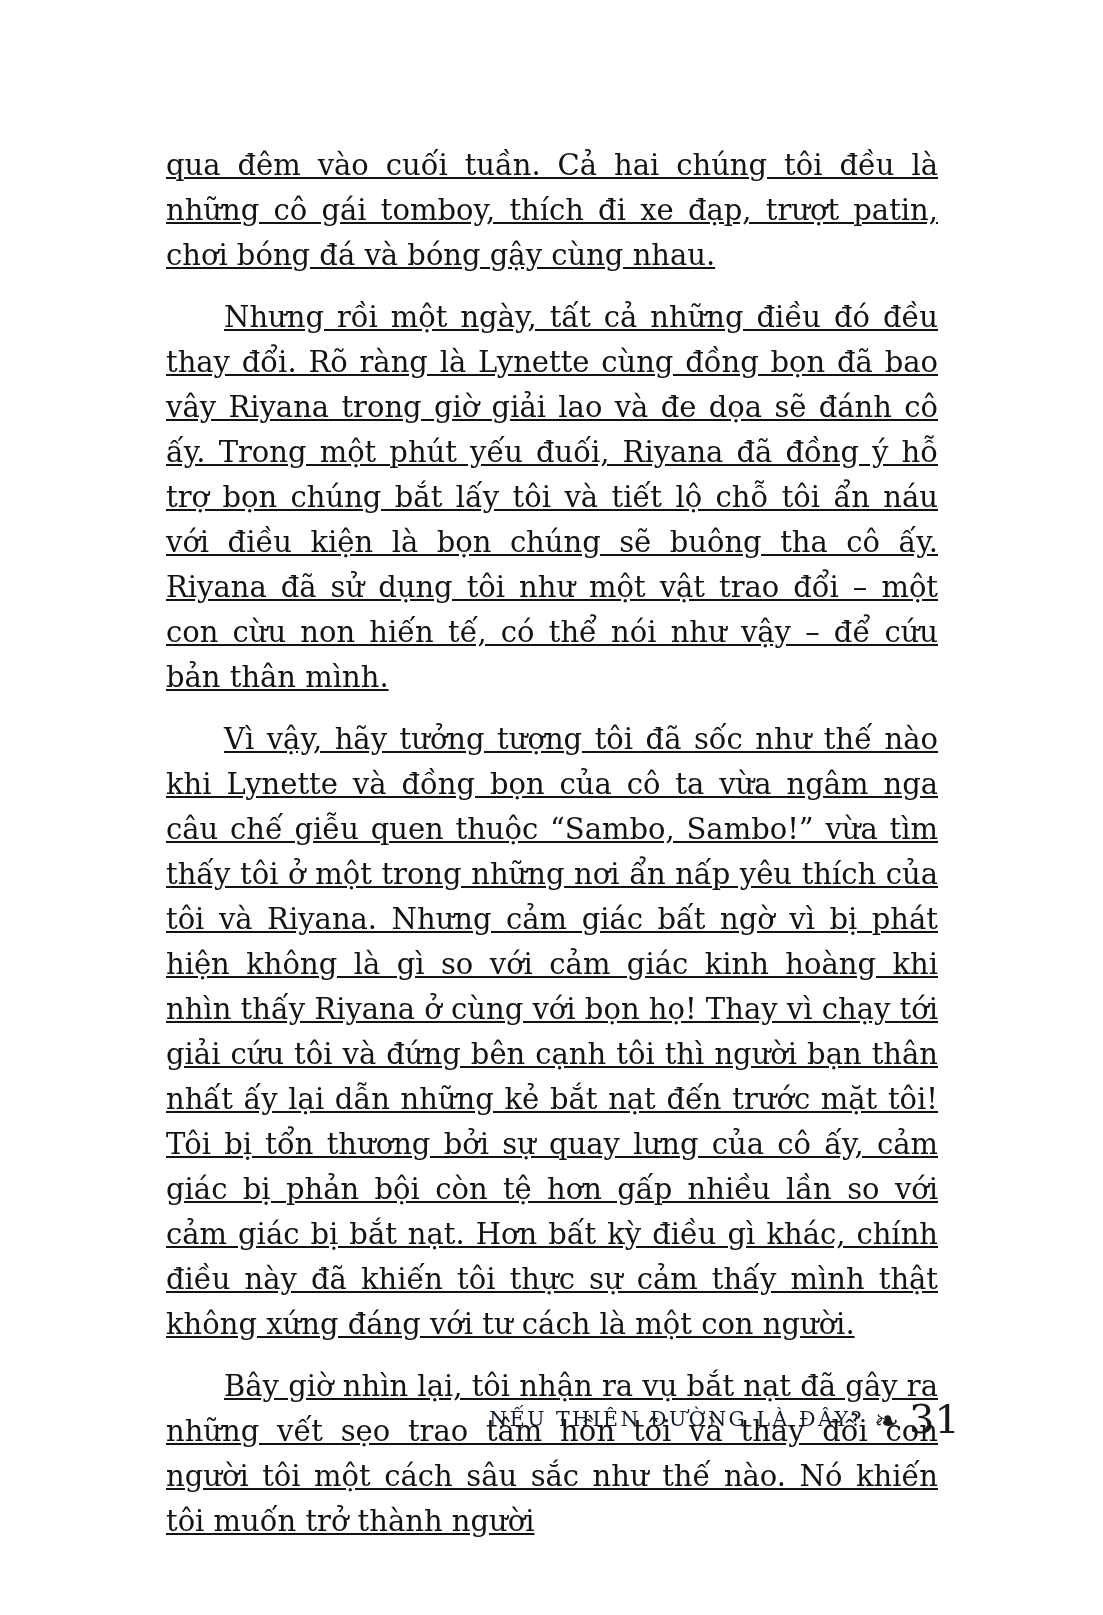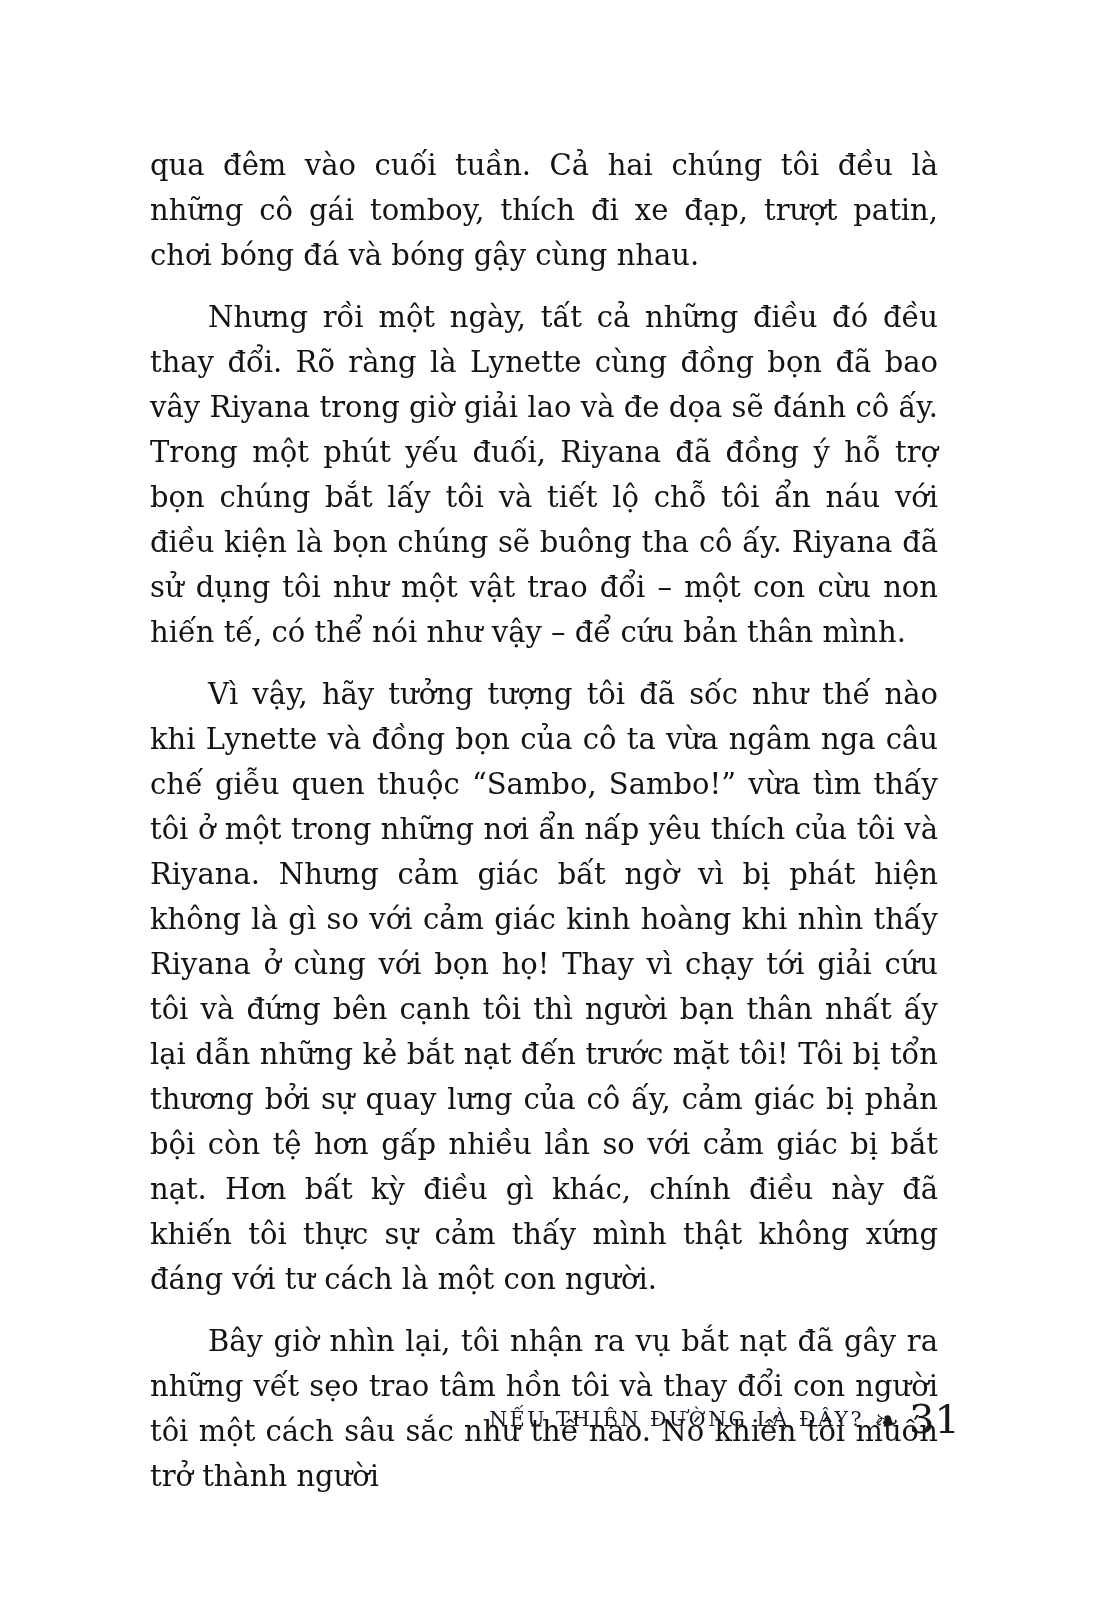--- a/index.html
+++ b/index.html
@@ -20,22 +20,23 @@
     position: absolute;
     left: 150px;
     top: 143px;
     width: 788px;
     font-size: 29px;
     line-height: 45px;
     text-align: justify;
     text-justify: inter-word;
   }
   .text-block p {
-    margin: 0 0 17px 0;
+    margin: 0 0 17px 16px;
     padding: 0;
+    text-decoration: underline;
   }
   .text-block p.indented {
     text-indent: 58px;
   }
   .footer {
     position: absolute;
     left: 150px;
     top: 1396px;
     width: 810px;
     display: flex;

